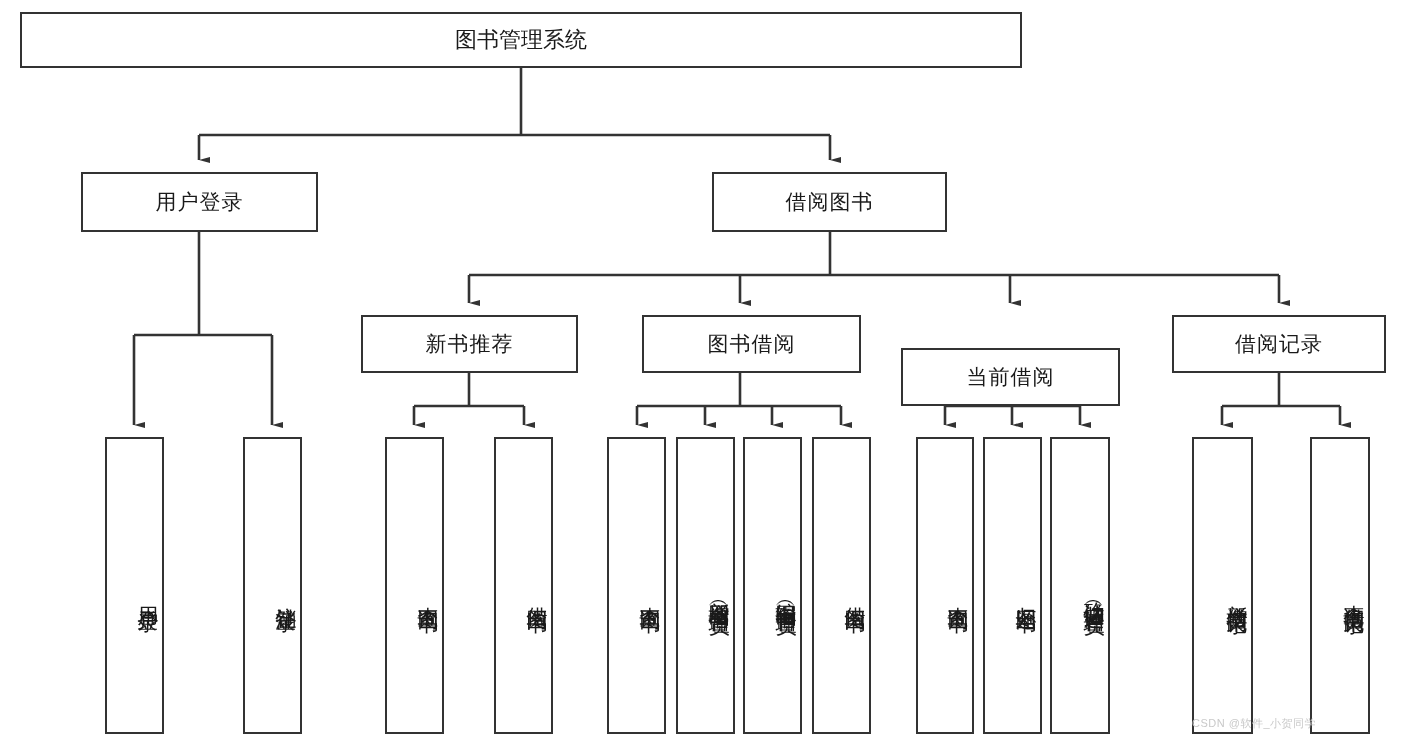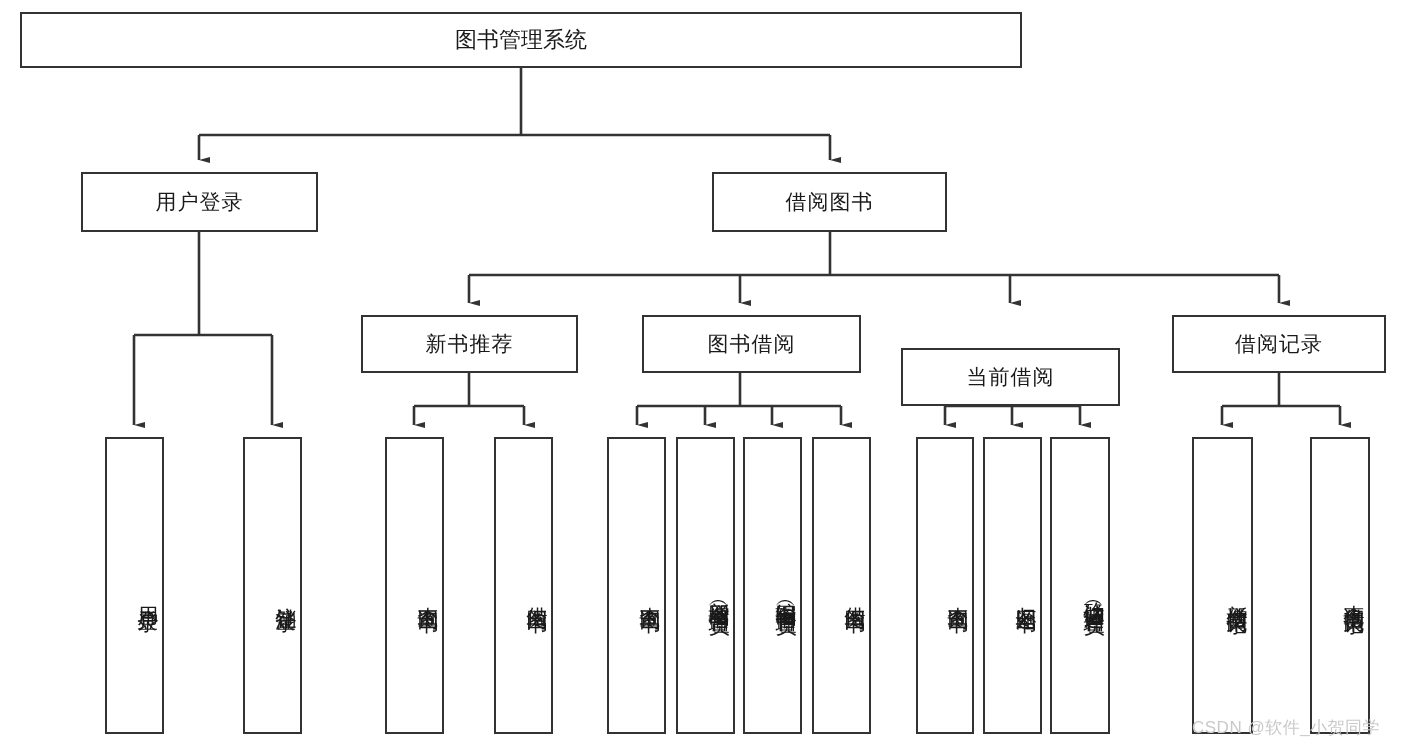--- a/index.html
+++ b/index.html
@@ -10,21 +10,21 @@
 
   .node{position:absolute;box-sizing:border-box;background:#ffffff;
         border:2px solid #333333;display:flex;align-items:center;
         justify-content:center;color:#1a1a1a;}
   .node.h{font-size:21px;letter-spacing:1px;}
   .node.root{font-size:22px;}
   .node.leaf{writing-mode:vertical-rl;text-orientation:upright;
              align-items:flex-start;justify-content:center;
              font-size:21px;line-height:1.38;letter-spacing:2px;
              padding-top:16px;white-space:nowrap;}
-  .watermark{position:absolute;color:#c9c9c9;font-size:17px;
+  .watermark{position:absolute;color:#c9c9c9;font-size:11px;
              letter-spacing:0.5px;white-space:nowrap;}
 </style>
 </head>
 <body>
 
 <div id="stage">
 
   <svg id="wires" viewBox="0 0 1405 747" xmlns="http://www.w3.org/2000/svg">
     <defs>
       <marker id="ah" markerWidth="10" markerHeight="12" refX="3" refY="11" orient="auto" markerUnits="userSpaceOnUse">

